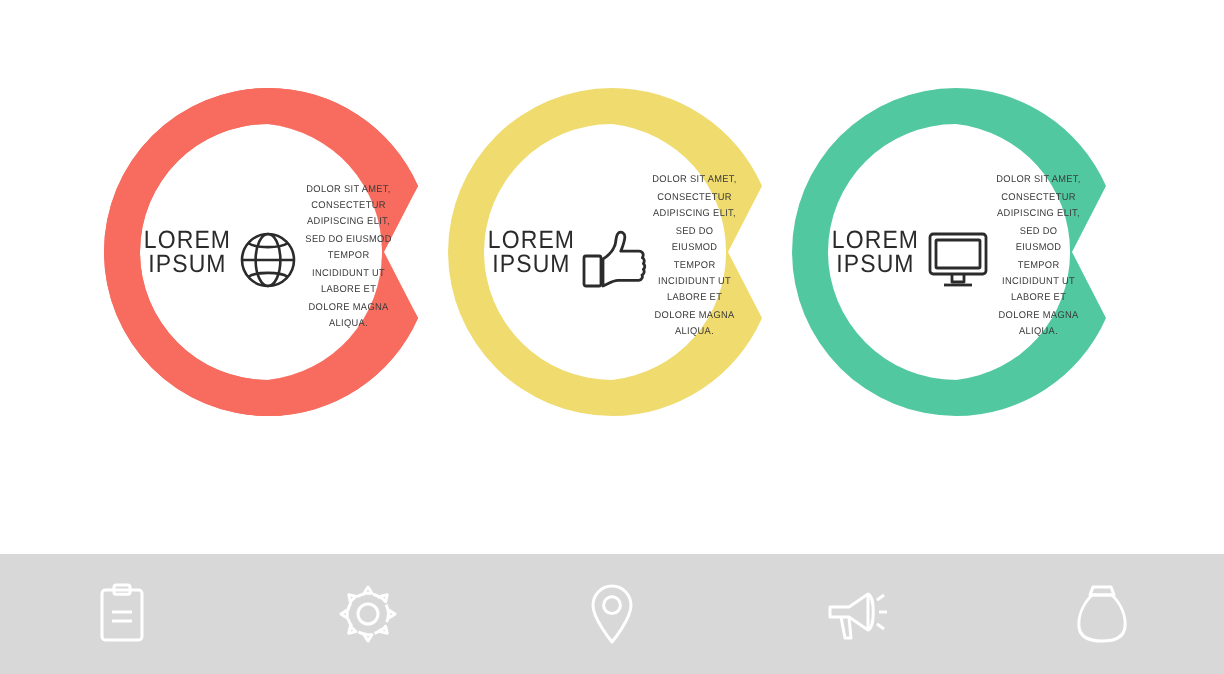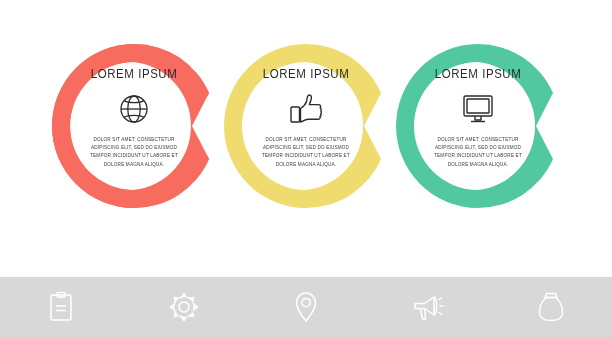--- a/index.html
+++ b/index.html
@@ -42,21 +42,21 @@
     height: 176px;
   }
 
   .step-content {
     position: absolute;
     left: 24px;
     top: 30px;
     width: 128px;
     height: 116px;
     display: flex;
-    flex-direction: column;
+    flex-direction: row;
     align-items: center;
     text-align: center;
   }
 
   .step-title {
     font-family: "Liberation Sans Narrow", "Liberation Sans", sans-serif;
     font-size: 12.5px;
     letter-spacing: 0.6px;
     color: #2b2b2b;
     font-weight: 400;

